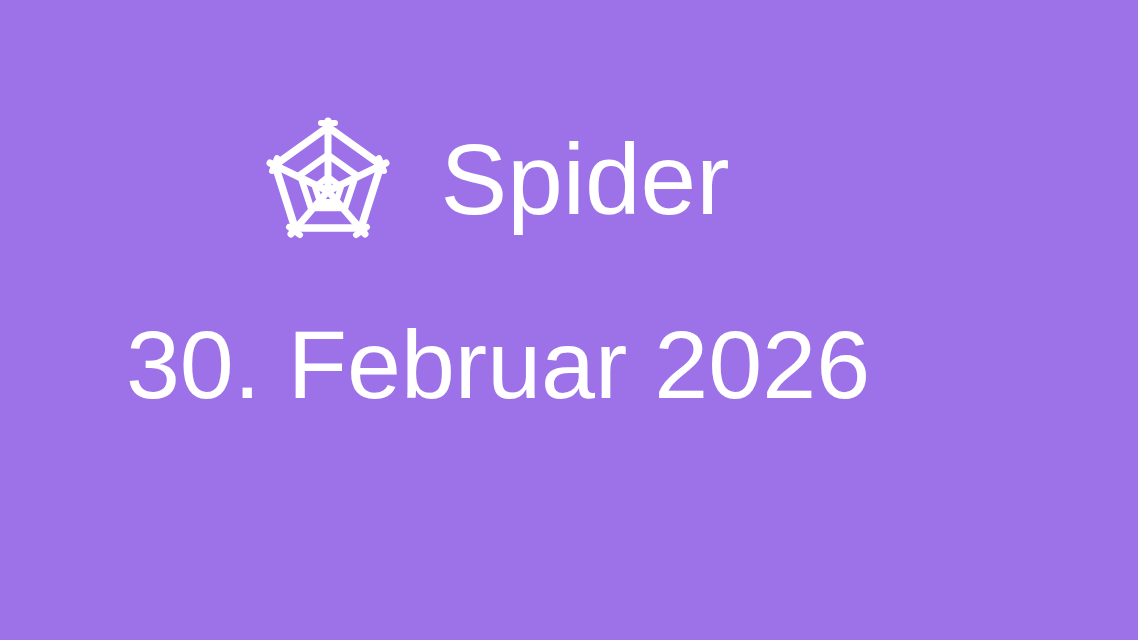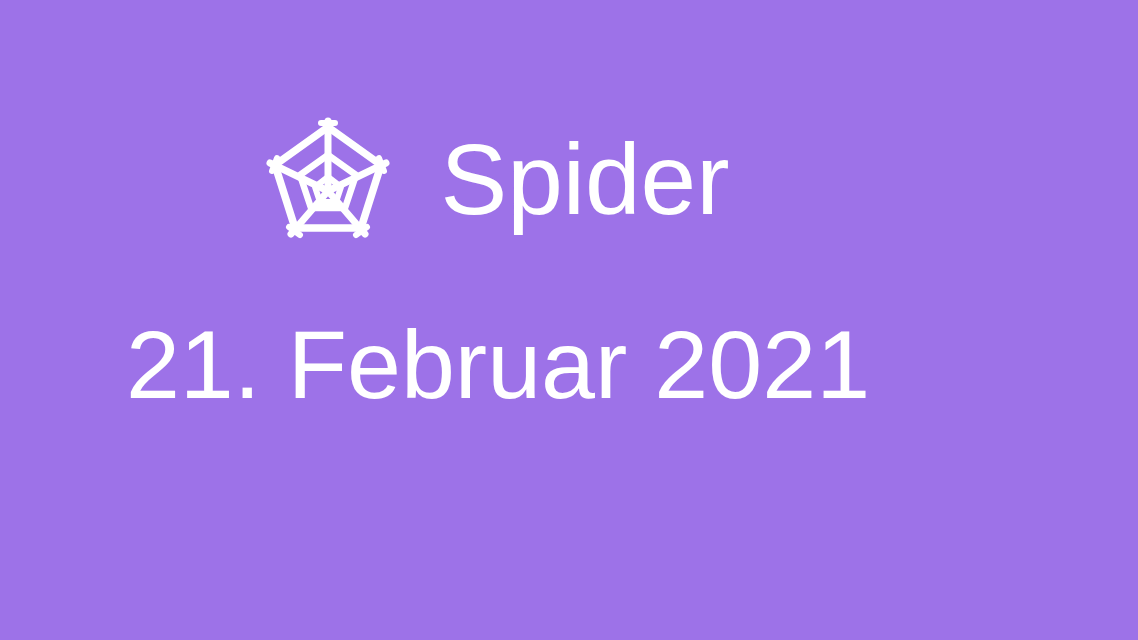--- a/index.html
+++ b/index.html
@@ -120,16 +120,16 @@
         <line x1="101" y1="110" x2="90" y2="118" stroke-width="6"></line>
         <line x1="23" y1="110" x2="34" y2="118" stroke-width="6"></line>
         <line x1="11" y1="41" x2="6" y2="54" stroke-width="6"></line>
       </svg>
     </span>
 
     <span class="game-title">Spider</span>
   </div>
 
   <div class="date-row">
-    <span class="date-text">21. Februar 2021</span>
+    <span class="date-text">30. Februar 2026</span>
   </div>
 
 </div>
 
 </body></html>

